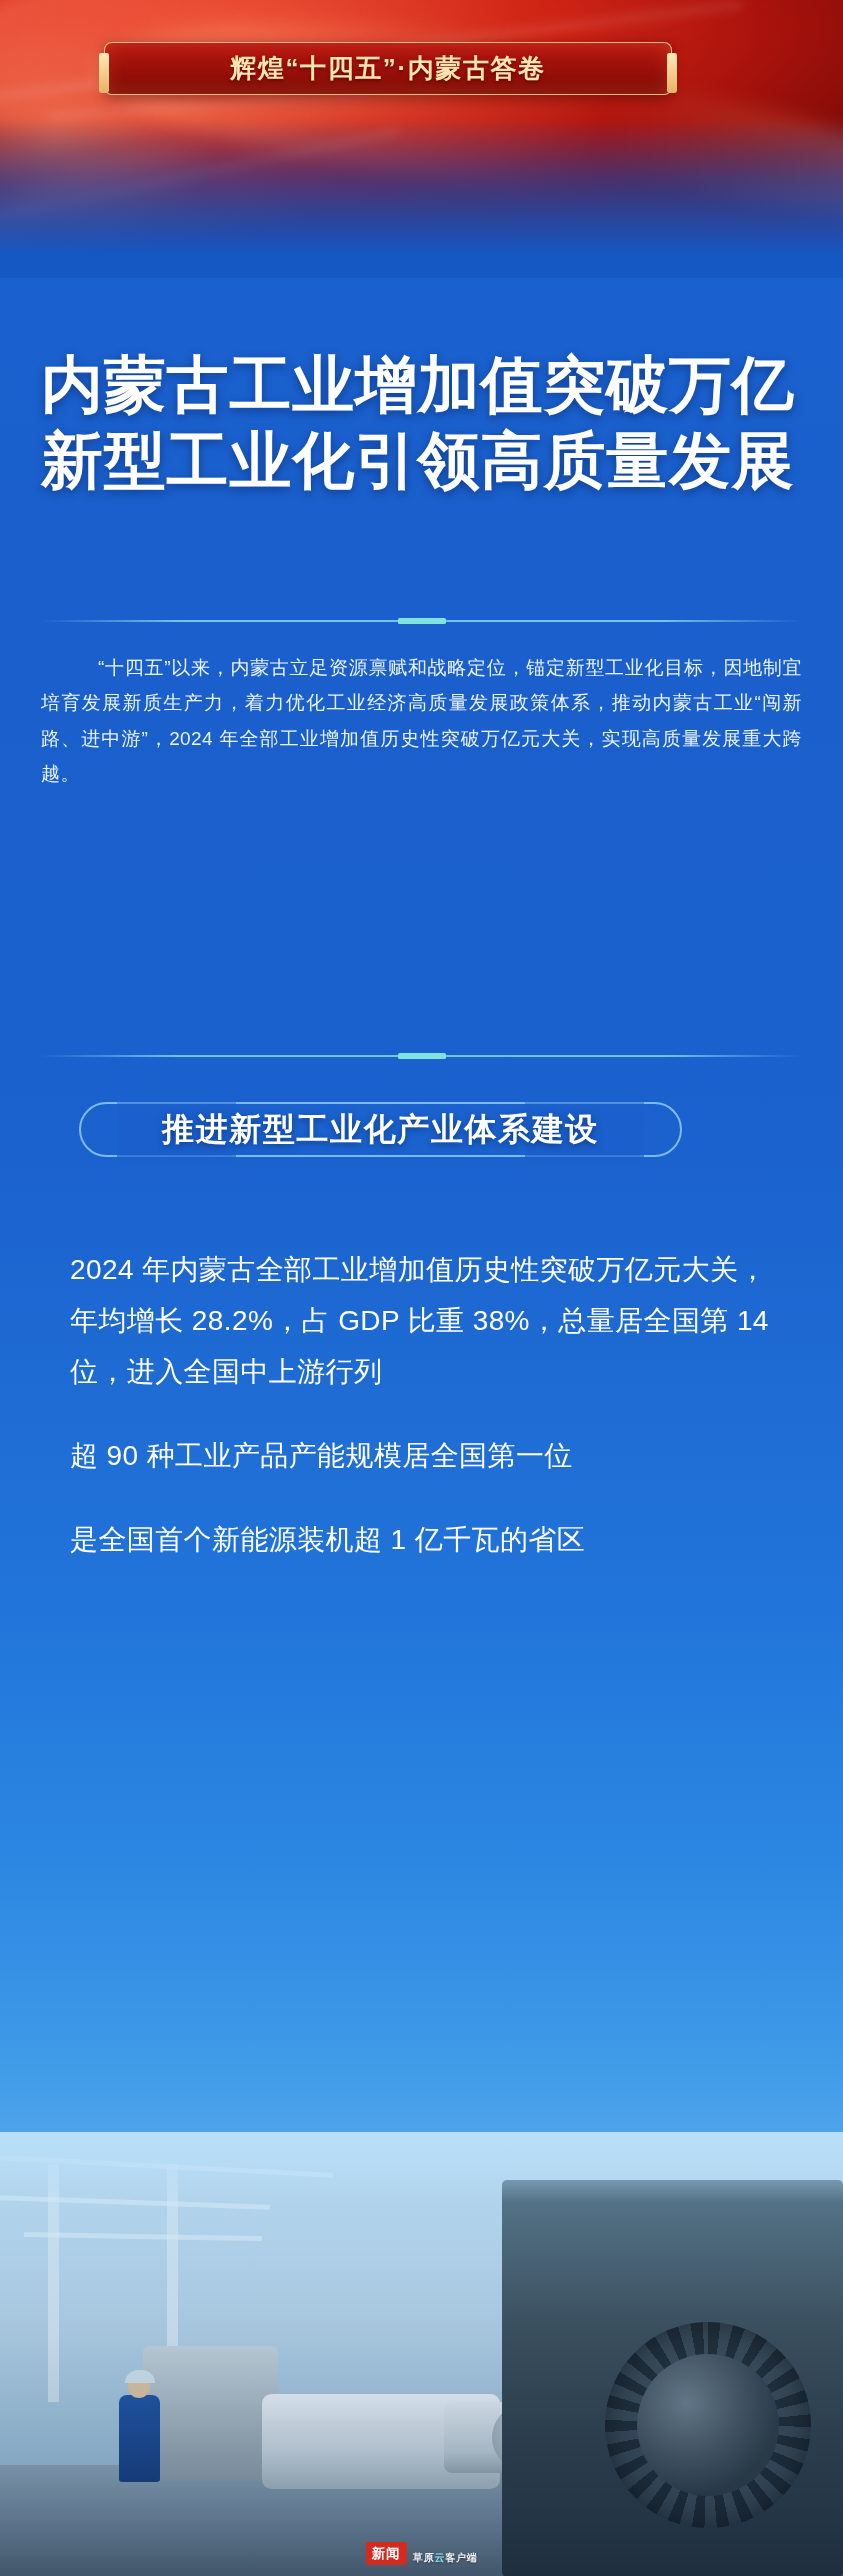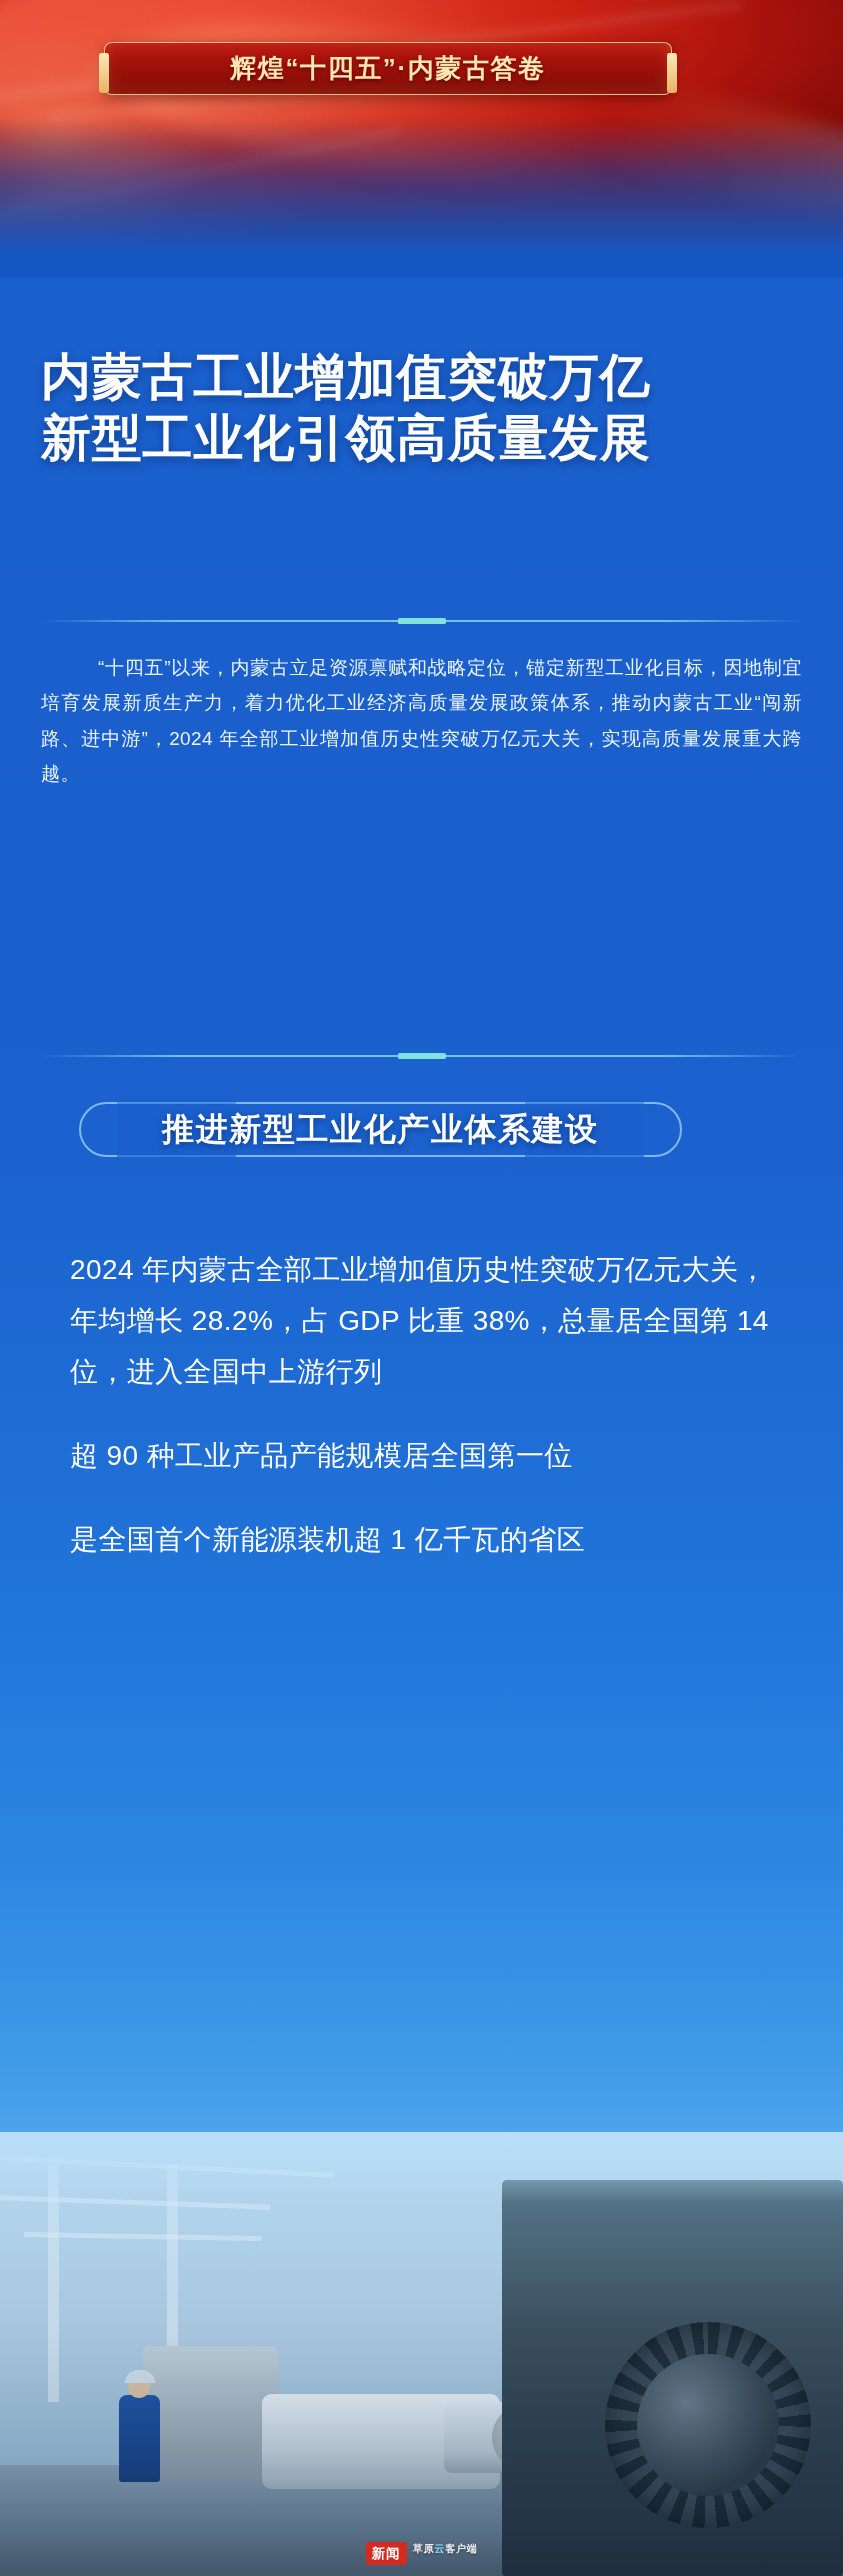--- a/index.html
+++ b/index.html
@@ -142,21 +142,21 @@
     white-space: nowrap;
   }
 
   
   .headline {
     position: absolute;
     left: 41px;
     top: 347px;
     width: 761px;
     color: #ffffff;
-    font-size: 50px;
+    font-size: 62px;
     font-weight: bold;
     line-height: 1.22;
     letter-spacing: 0.8px;
     text-shadow: 0 3.2px 9.5px rgba(0,20,70,.45);
   }
   .headline div { white-space: nowrap; }
 
   
   .divider {
     position: absolute;
@@ -364,21 +364,21 @@
     background: linear-gradient(180deg, rgba(120,190,235,.35) 0%, rgba(60,120,180,.12) 45%, rgba(20,50,90,.25) 100%);
   }
 
   
   .watermark {
     position: absolute;
     left: 50%;
     transform: translateX(-50%);
     bottom: 11px;
     display: flex;
-    align-items: flex-start;
+    align-items: flex-end;
     gap: 6.3px;
     z-index: 9;
   }
   .wm-badge {
     background: #d32b20;
     color: #fff;
     font-size: 13.5px;
     font-weight: bold;
     padding: 2.4px 6.3px;
     border-radius: 2.4px;

